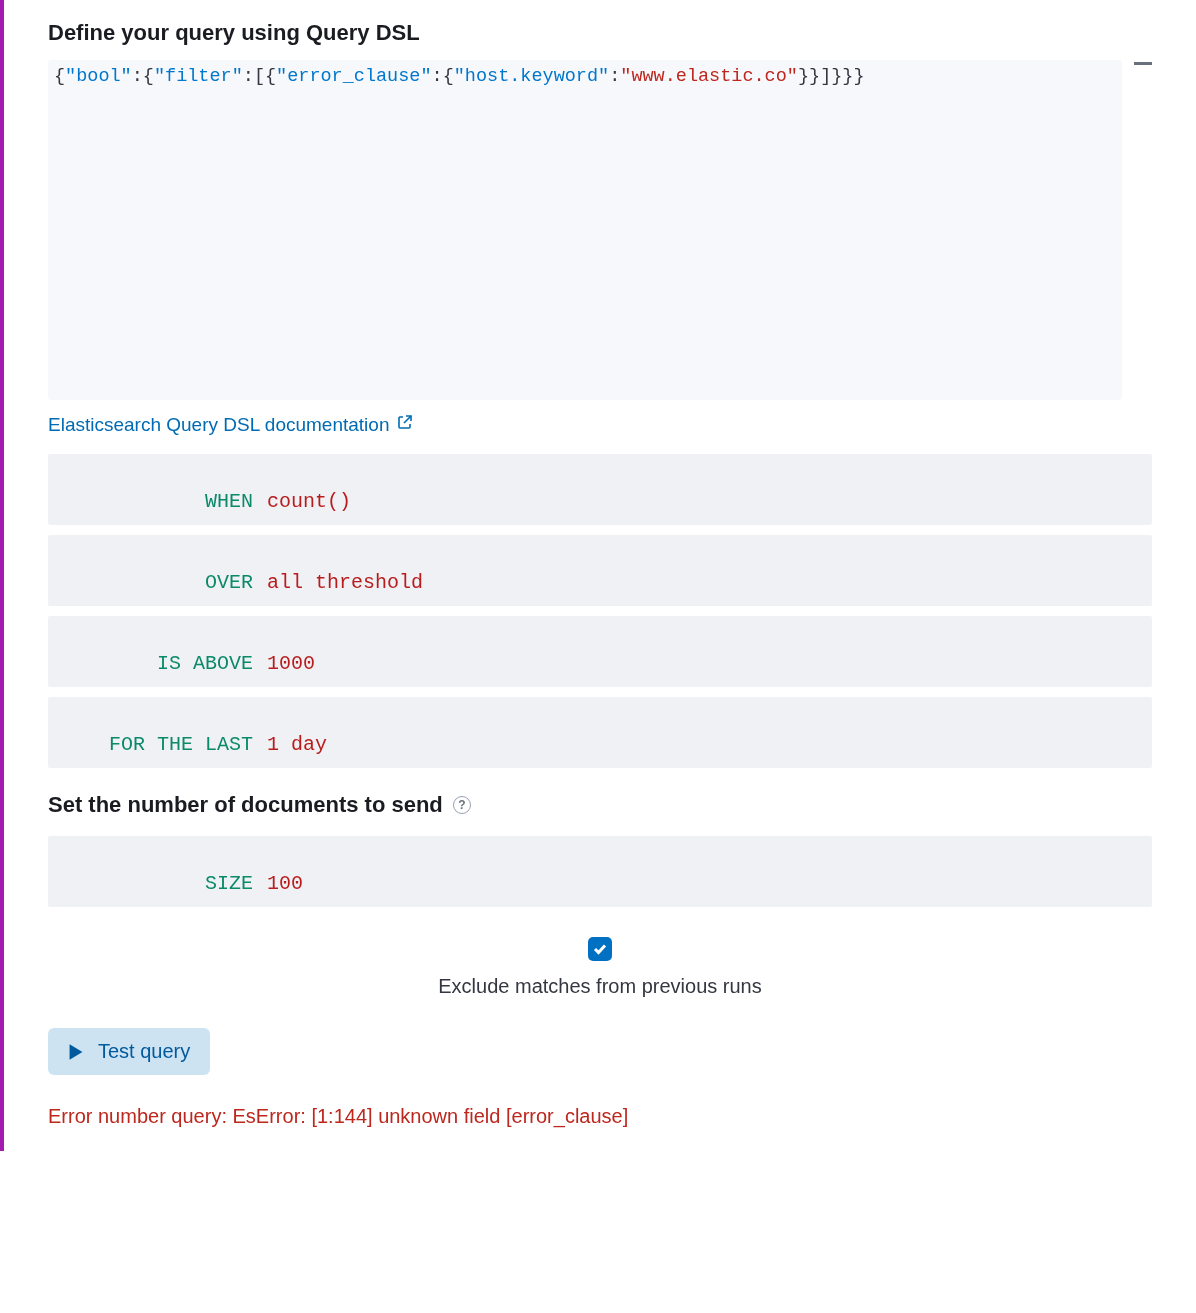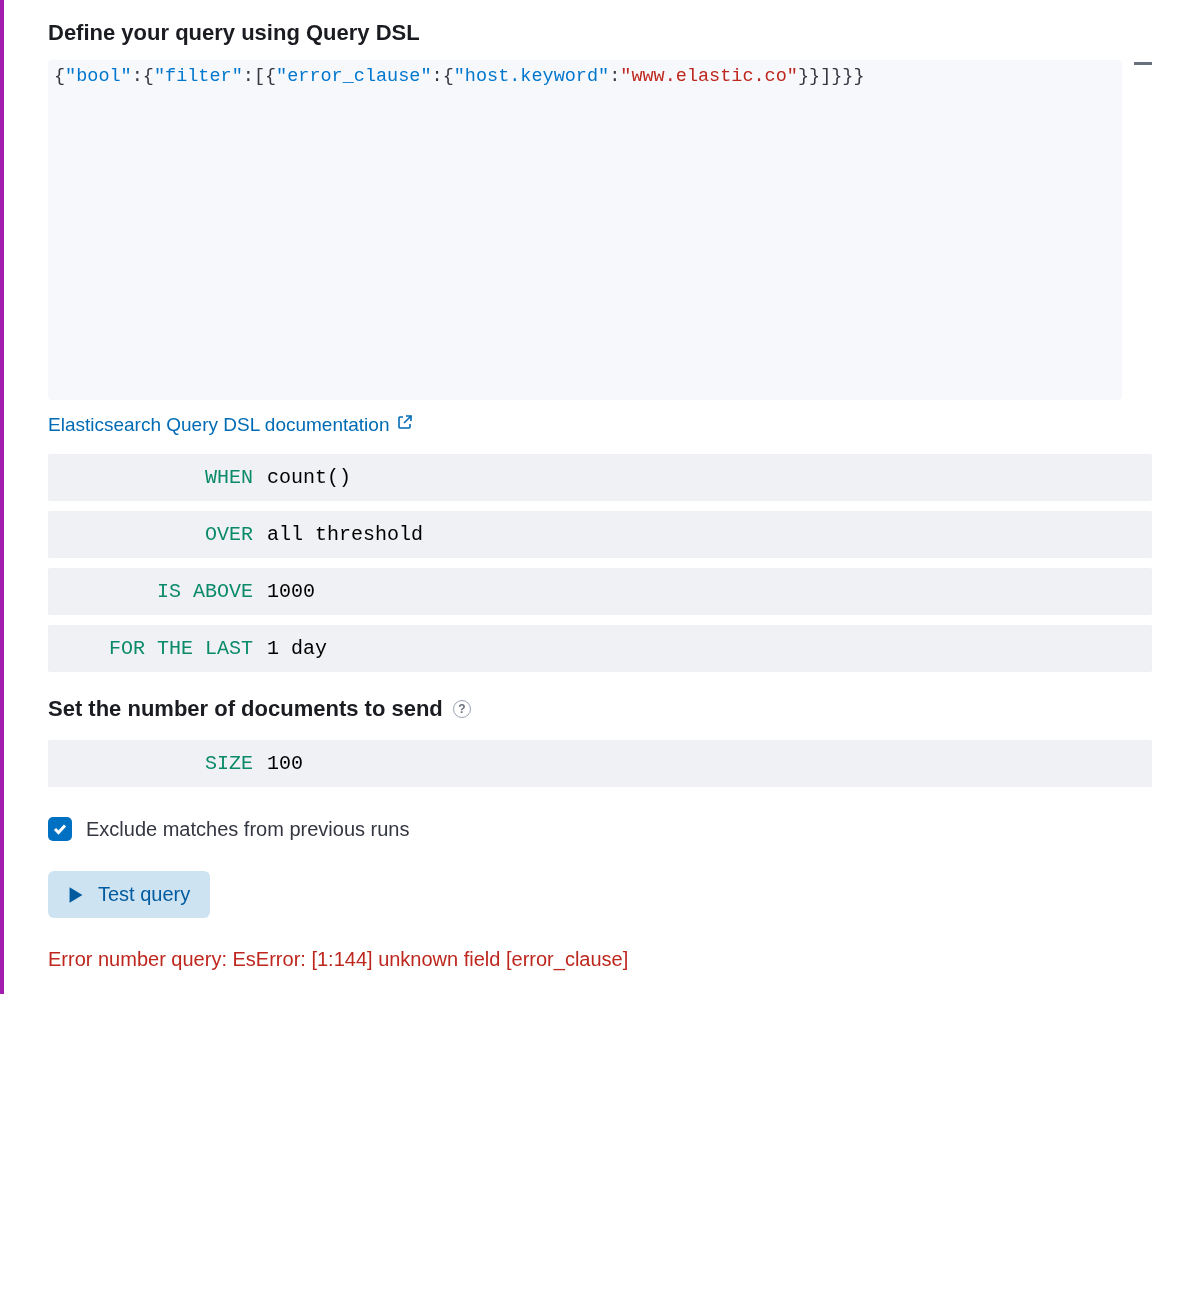--- a/index.html
+++ b/index.html
@@ -123,27 +123,29 @@
     }
     .expr-label {
       color: #0b8a6a;
       text-align: right;
       width: 195px;
       display: inline-block;
       margin-right: 14px;
       flex-shrink: 0;
     }
     .expr-value {
-      color: #000000;
+      color: #b91c1c;
+      margin-top: 24px;
     }
     .checkbox-row {
       display: flex;
       align-items: center;
       gap: 14px;
       margin-top: 30px;
+      flex-direction: column;
     }
     .checkbox {
       width: 24px;
       height: 24px;
       background: #0071c2;
       border-radius: 5px;
       display: flex;
       align-items: center;
       justify-content: center;
       flex-shrink: 0;

